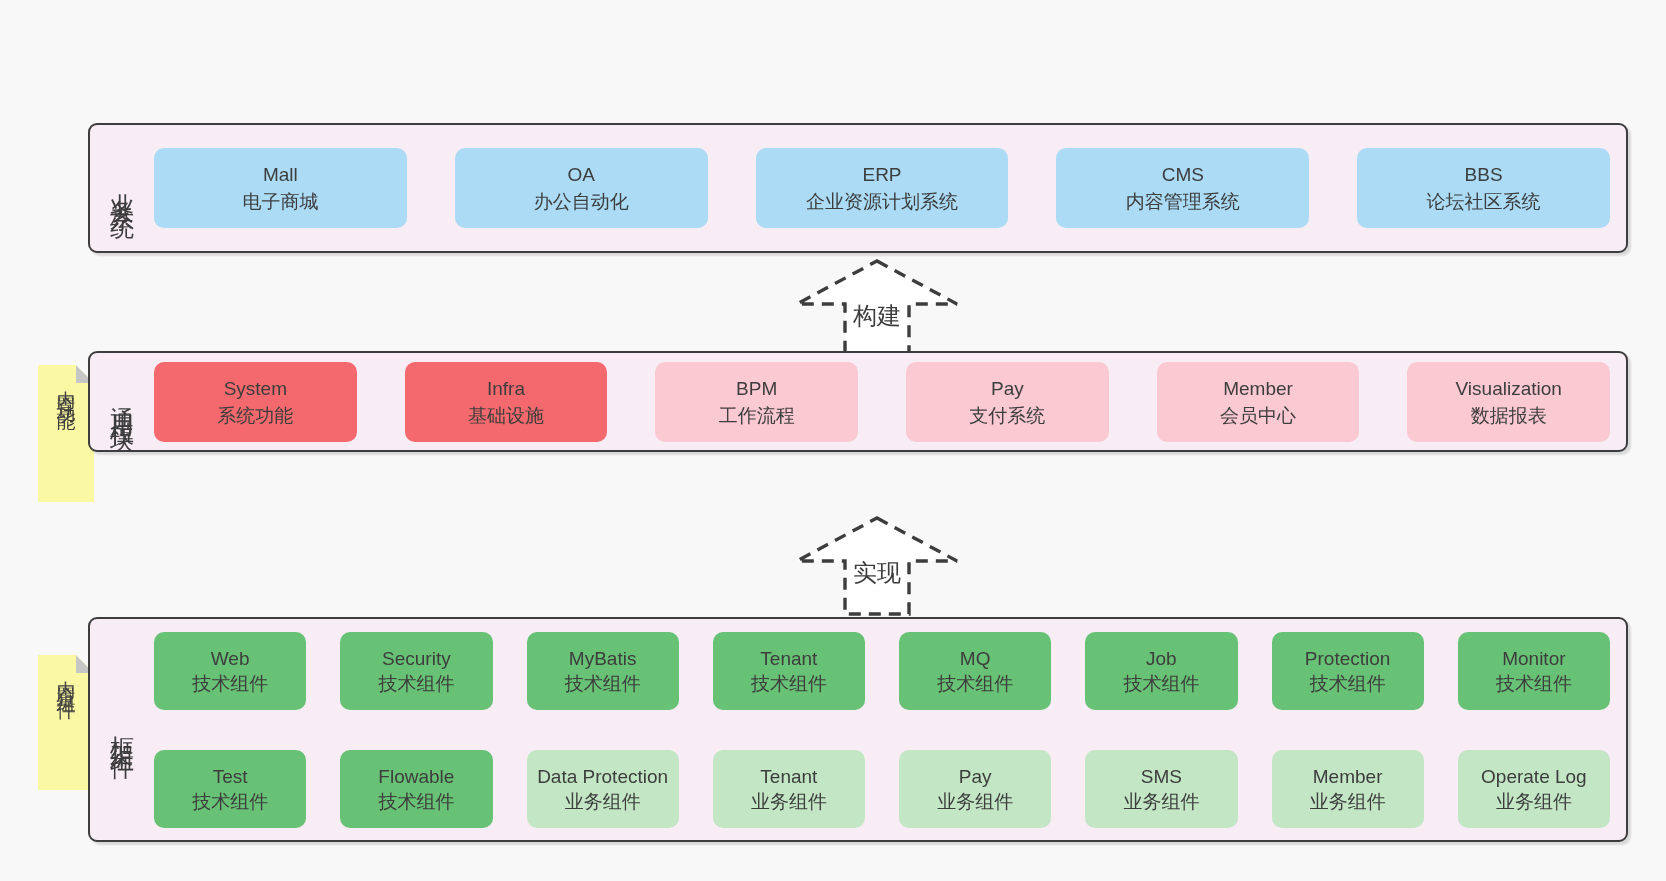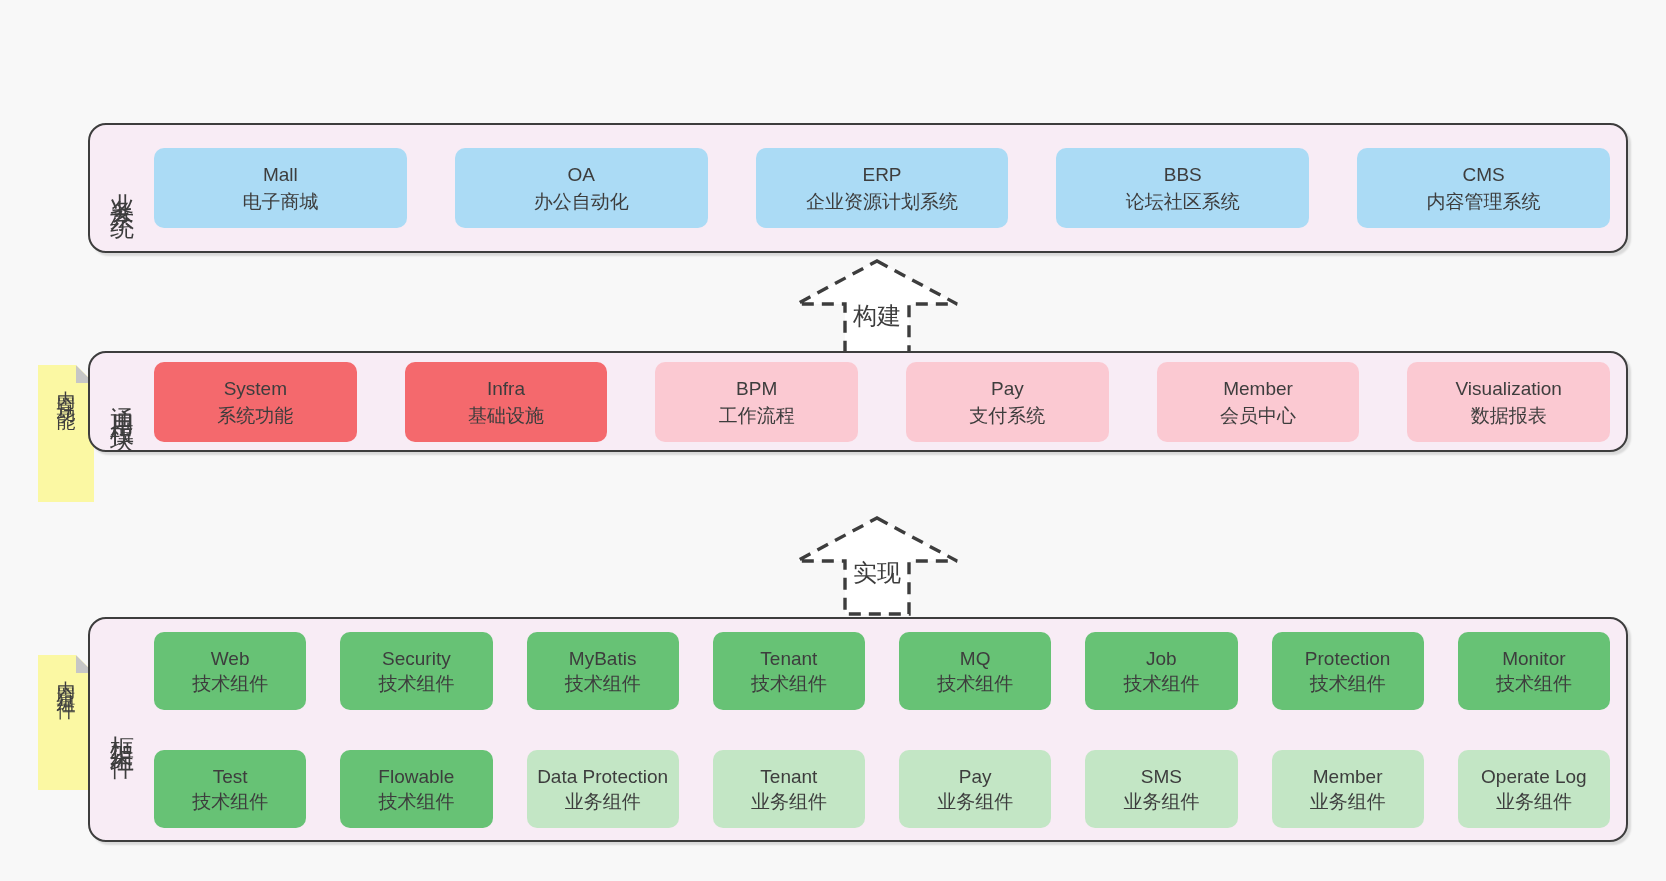--- a/index.html
+++ b/index.html
@@ -10,21 +10,21 @@
     color:var(--text,#3d3d3d);
     overflow:hidden;
   }
   .stage{position:relative;width:1666px;height:881px;}
 
   
   .band{
     position:absolute;left:88px;width:1540px;box-sizing:border-box;
     background:var(--band_bg,#f8ecf5);
     border:2px solid var(--band_border,#3d3d3d);
-    border-radius:18px;
+    border-radius:9px;
     box-shadow:3px 3px 2px rgba(0,0,0,0.12);
     display:flex;align-items:stretch;
     z-index:2;
   }
   .band-top{top:123px;height:130px;}
   .band-middle{top:351px;height:101px;}
   .band-bottom{top:617px;height:225px;}
 
   .band-label{
     flex:none;width:64px;
@@ -124,26 +124,26 @@
       </div>
       <div class="box blue">
         <span>OA</span>
         <span>办公自动化</span>
       </div>
       <div class="box blue">
         <span>ERP</span>
         <span>企业资源计划系统</span>
       </div>
       <div class="box blue">
+        <span>CMS</span>
+        <span>内容管理系统</span>
+      </div>
+      <div class="box blue">
         <span>BBS</span>
         <span>论坛社区系统</span>
-      </div>
-      <div class="box blue">
-        <span>CMS</span>
-        <span>内容管理系统</span>
       </div>
     </div>
   </div>
 
   <div class="band band-middle">
     <div class="band-label">通用模块</div>
     <div class="boxes">
       <div class="box red">
         <span>System</span>
         <span>系统功能</span>

